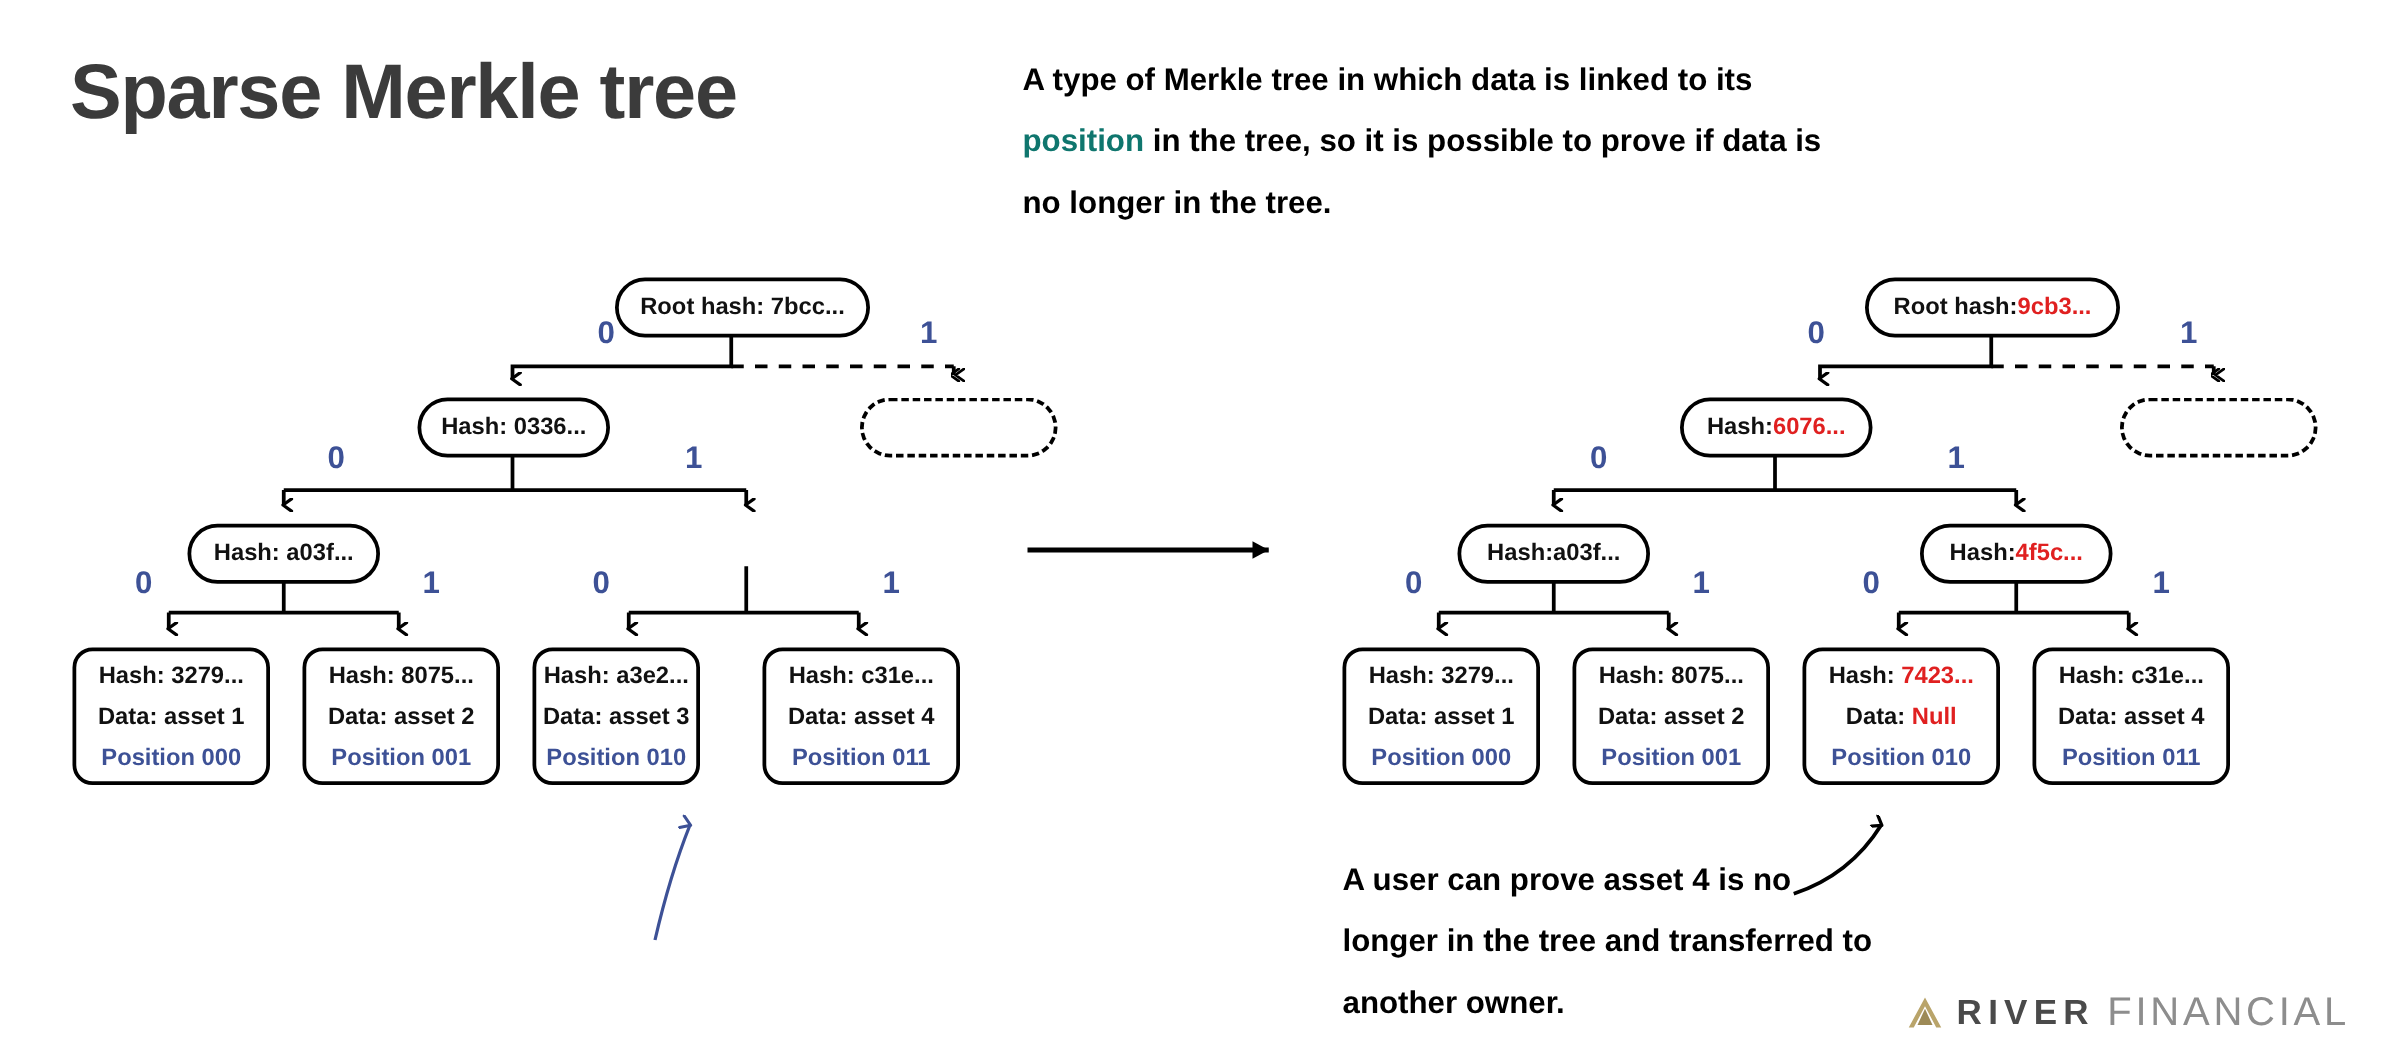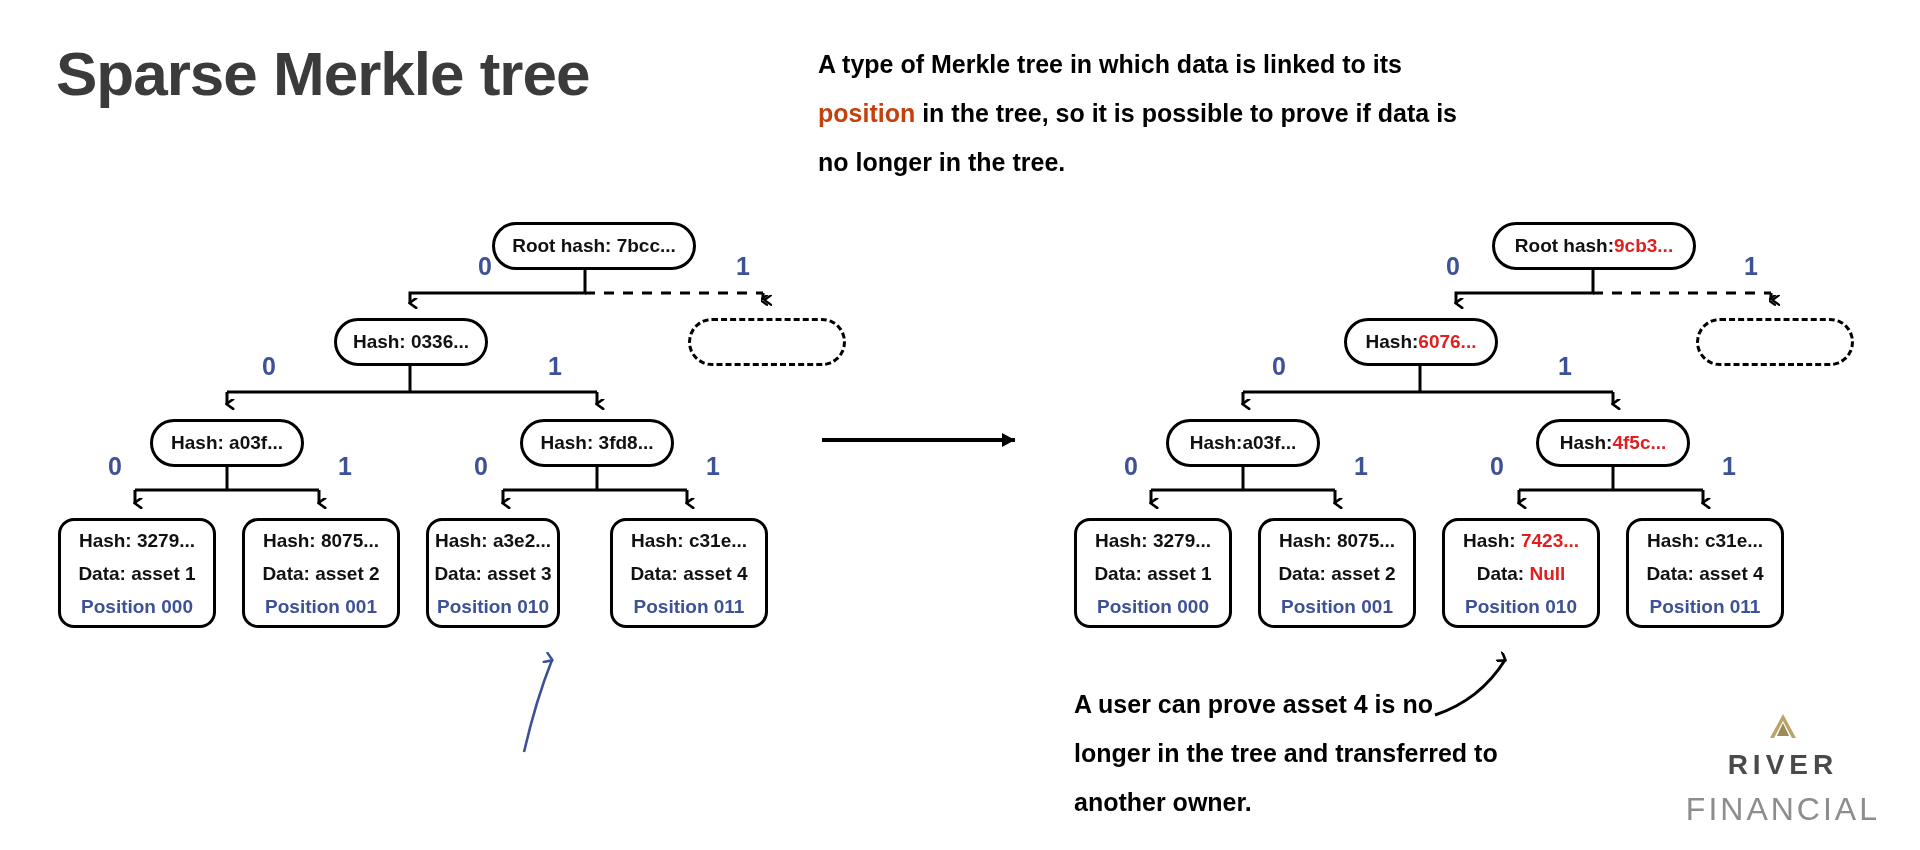--- a/index.html
+++ b/index.html
@@ -14,21 +14,21 @@
   
   .title {
     position: absolute; left: 56px; top: 38px;
     font-size: 62px; font-weight: 700; color: #3b3b3b;
     letter-spacing: -1px; white-space: nowrap;
   }
   .desc {
     position: absolute; left: 818px; top: 40px; width: 660px;
     font-size: 25px; font-weight: 600; line-height: 49px; color: #000;
   }
-  .desc .hl { color: #c2410c; }
+  .desc .hl { color: #0f766e; }
 
   
   .node {
     position: absolute;
     border: 3px solid #000;
     border-radius: 26px;
     background: #fff;
     display: flex; align-items: center; justify-content: center;
     font-size: 19px; font-weight: 600; color: #111;
     white-space: nowrap;
@@ -59,21 +59,21 @@
   
   .caption {
     position: absolute;
     font-size: 25px; font-weight: 700; line-height: 49px; color: #000;
   }
   .caption .hl { color: #3d5196; }
 
   
   .logo {
     position: absolute; right: 40px; bottom: 22px;
-    display: flex; align-items: center; gap: 10px; flex-direction: column;
+    display: flex; align-items: center; gap: 10px;
   }
   .logo .mark { width: 30px; height: 26px; }
   .logo .lw1 { font-size: 28px; font-weight: 700; letter-spacing: 5px; color: #4a4a4a; }
   .logo .lw2 { font-size: 32px; font-weight: 300; letter-spacing: 3px; color: #8d8d8d; }
 </style>
 </head>
 <body>
 
 <div id="canvas">
 
@@ -145,21 +145,20 @@
     <path d="M1435,715 Q1480,700 1505,660" fill="none" stroke="#000" stroke-width="3" marker-end="url(#arw)"></path>
   </svg>
 
   <div class="node" style="left:492px; top:222px; width:204px; height:48px;">Root hash: 7bcc...</div>
 
   <div class="node dashed" style="left:688px; top:318px; width:158px; height:48px;"></div>
 
   <div class="node" style="left:334px; top:318px; width:154px; height:48px;">Hash: 0336...</div>
 
   <div class="node" style="left:150px; top:419px; width:154px; height:48px;">Hash: a03f...</div>
-  <div class="node" style="left:520px; top:419px; width:154px; height:48px;">Hash: 3fd8...</div>
 
   <div class="node leaf" style="left:58px; top:518px; width:158px; height:110px;">
     <div class="ln"><span>Hash: </span><span>3279...</span></div>
     <div class="ln"><span>Data: </span><span>asset 1</span></div>
     <div class="ln pos">Position 000</div>
   </div>
 
   <div class="node leaf" style="left:242px; top:518px; width:158px; height:110px;">
     <div class="ln"><span>Hash: </span><span>8075...</span></div>
     <div class="ln"><span>Data: </span><span>asset 2</span></div>

